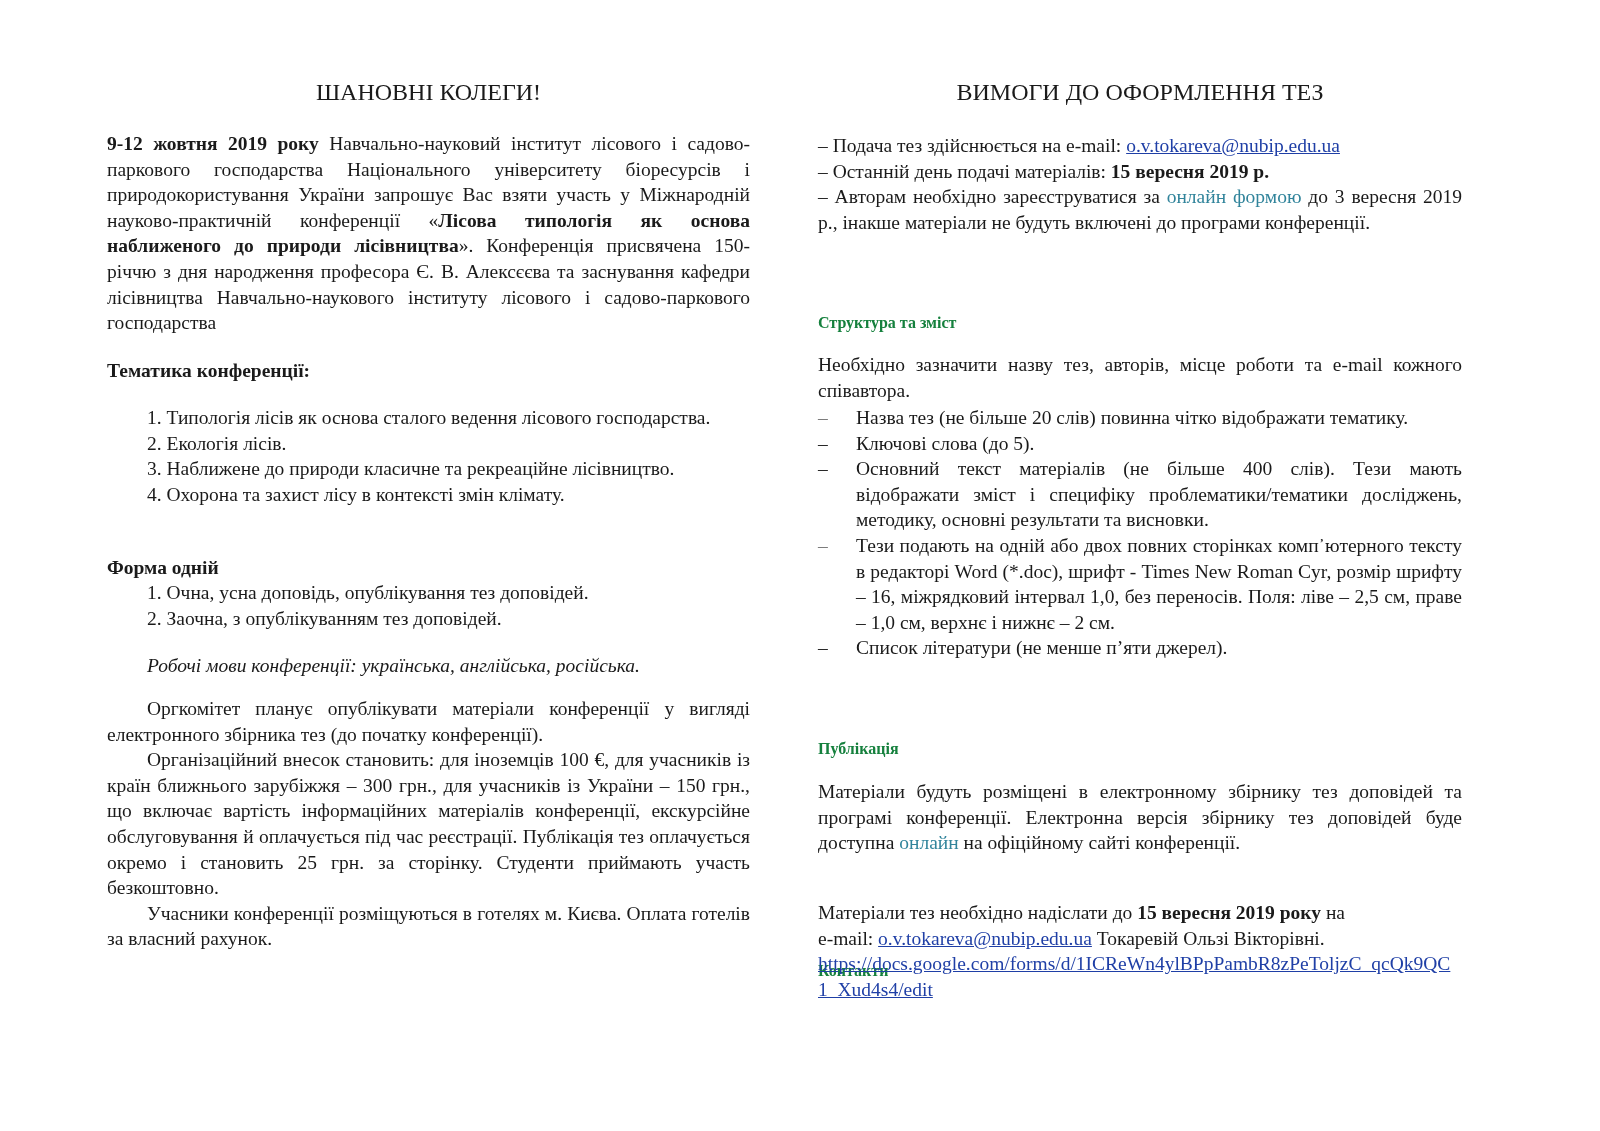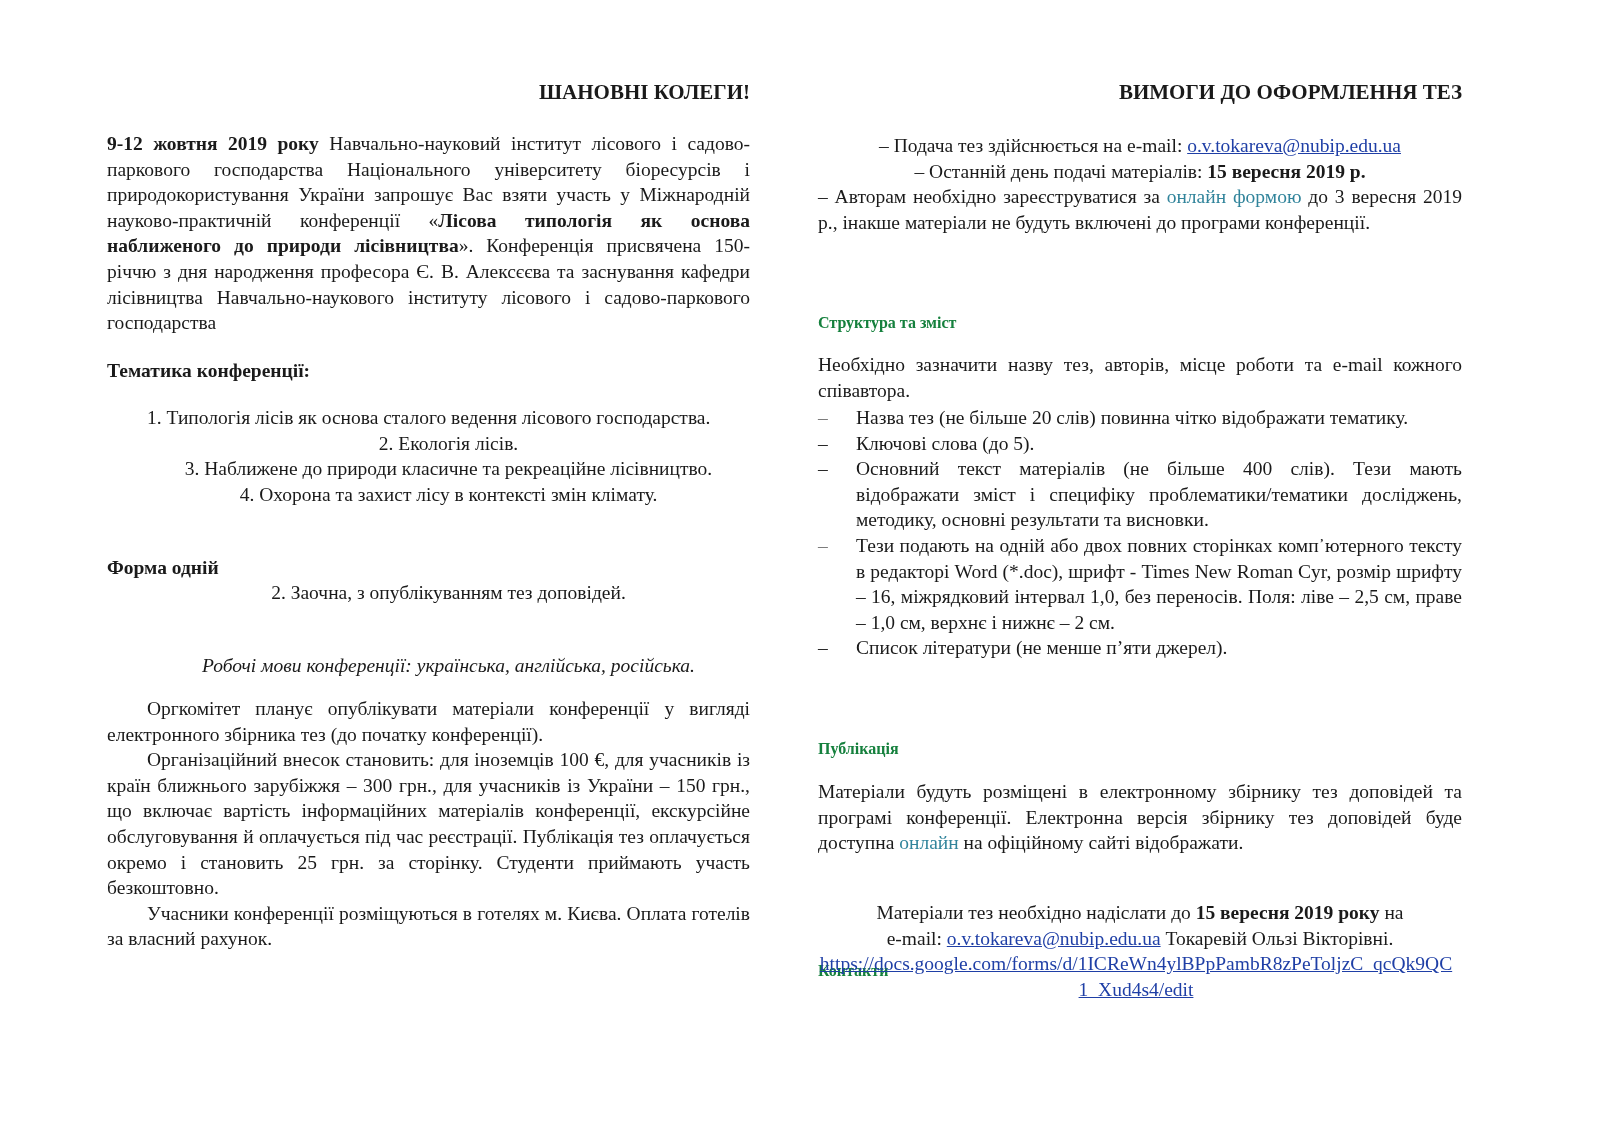--- a/index.html
+++ b/index.html
@@ -7,31 +7,31 @@
     width: 1600px; height: 1131px; position: relative; overflow: hidden;
     font-family: "Liberation Serif", "DejaVu Serif", serif;
     color: #1a1a1a;
     font-size: 19.5px;
     line-height: 25.6px;
   }
   .col { position: absolute; top: 0; }
   .col-left { left: 107px; width: 643px; }
   .col-right { left: 818px; width: 644px; }
   .title {
-    font-weight: bold; text-align: right; font-size: 21px;
+    font-weight: normal; text-align: center; font-size: 24px;
     position: absolute; left: 0; right: 0;
   }
   .abs { position: absolute; left: 0; right: 0; }
   .just { text-align: justify; text-align-last: left; }
   .indent { text-indent: 40px; }
   .center-bold { text-align: left; font-weight: bold; }
   .green-head { color: #15803d; font-weight: bold; font-size: 16px; }
   .cyan { color: #31849b; }
   a.link { color: #1f3fa6; text-decoration: underline; }
-  p { margin: 0; text-align: center; }
+  p { margin: 0; }
   .dash-item { display: flex; }
   .dash-item .dash { width: 38px; flex: 0 0 38px; }
   .dash-item .txt { flex: 1; text-align: justify; text-align-last: left; }
   .gray-dash { color: #777; }
   b { font-weight: bold; }
   i { font-style: italic; }
 </style>
 </head>
 <body>
 
@@ -46,20 +46,21 @@
 
   <div class="abs" style="top:405px;">
     <p class="just indent">1. Типологія лісів як основа сталого ведення лісового господарства.</p>
     <p class="indent">2. Екологія лісів.</p>
     <p class="indent">3. Наближене до природи класичне та рекреаційне лісівництво.</p>
     <p class="indent">4. Охорона та захист лісу в контексті змін клімату.</p>
   </div>
 
   <div class="abs center-bold" style="top:555px;">Форма одній</div>
   <div class="abs" style="top:580px;">
+    <p class="indent">1. Очна, усна доповідь, опублікування тез доповідей.</p>
     <p class="indent">2. Заочна, з опублікуванням тез доповідей.</p>
   </div>
 
   <p class="abs indent" style="top:653px;"><i>Робочі мови конференції: українська, англійська, російська.</i></p>
 
   <div class="abs" style="top:696px;">
     <p class="just indent">Оргкомітет планує опублікувати матеріали конференції у вигляді електронного збірника тез (до початку конференції).</p>
     <p class="just indent">Організаційний внесок становить: для іноземців 100 €, для учасників із країн ближнього зарубіжжя – 300 грн., для учасників із України – 150 грн., що включає вартість інформаційних матеріалів конференції, екскурсійне обслуговування й оплачується під час реєстрації. Публікація тез оплачується окремо і становить 25 грн. за сторінку. Студенти приймають участь безкоштовно.</p>
     <p class="just indent">Учасники конференції розміщуються в готелях м. Києва. Оплата готелів за власний рахунок.</p>
   </div>
@@ -96,21 +97,21 @@
       <span class="txt">Тези подають на одній або двох повних сторінках комп᾽ютерного тексту в редакторі Word (*.doc), шрифт - Times New Roman Cyr, розмір шрифту – 16, міжрядковий інтервал 1,0, без переносів. Поля: ліве – 2,5 см, праве – 1,0 см, верхнє і нижнє – 2 см.</span>
     </div>
     <div class="dash-item">
       <span class="dash">–</span>
       <span class="txt">Список літератури (не менше п’яти джерел).</span>
     </div>
   </div>
 
   <div class="abs green-head" style="top:736px;">Публікація</div>
 
-  <p class="abs just" style="top:779px;"><span>Матеріали будуть розміщені в електронному збірнику тез доповідей та програмі конференції. Електронна версія збірнику тез доповідей буде доступна </span><a class="cyan">онлайн</a><span> на офіційному сайті відображати.</span></p>
+  <p class="abs just" style="top:779px;"><span>Матеріали будуть розміщені в електронному збірнику тез доповідей та програмі конференції. Електронна версія збірнику тез доповідей буде доступна </span><a class="cyan">онлайн</a><span> на офіційному сайті конференції.</span></p>
 
   <div class="abs green-head" style="top:914px;margin-top:44px;">Контакти</div>
 
   <div class="abs" style="top:900px;">
     <p><span>Матеріали тез необхідно надіслати до </span><b>15 вересня 2019 року</b><span> на</span></p>
     <p><span> e-mail: </span><a class="link">o.v.tokareva@nubip.edu.ua</a><span> Токаревій Ользі Вікторівні.</span></p>
     <p style="word-break: break-all; width: 636px;"><a class="link">https://docs.google.com/forms/d/1ICReWn4ylBPpPambR8zPeToljzC_qcQk9QC1_Xud4s4/edit</a></p>
   </div>
 </div>
 

